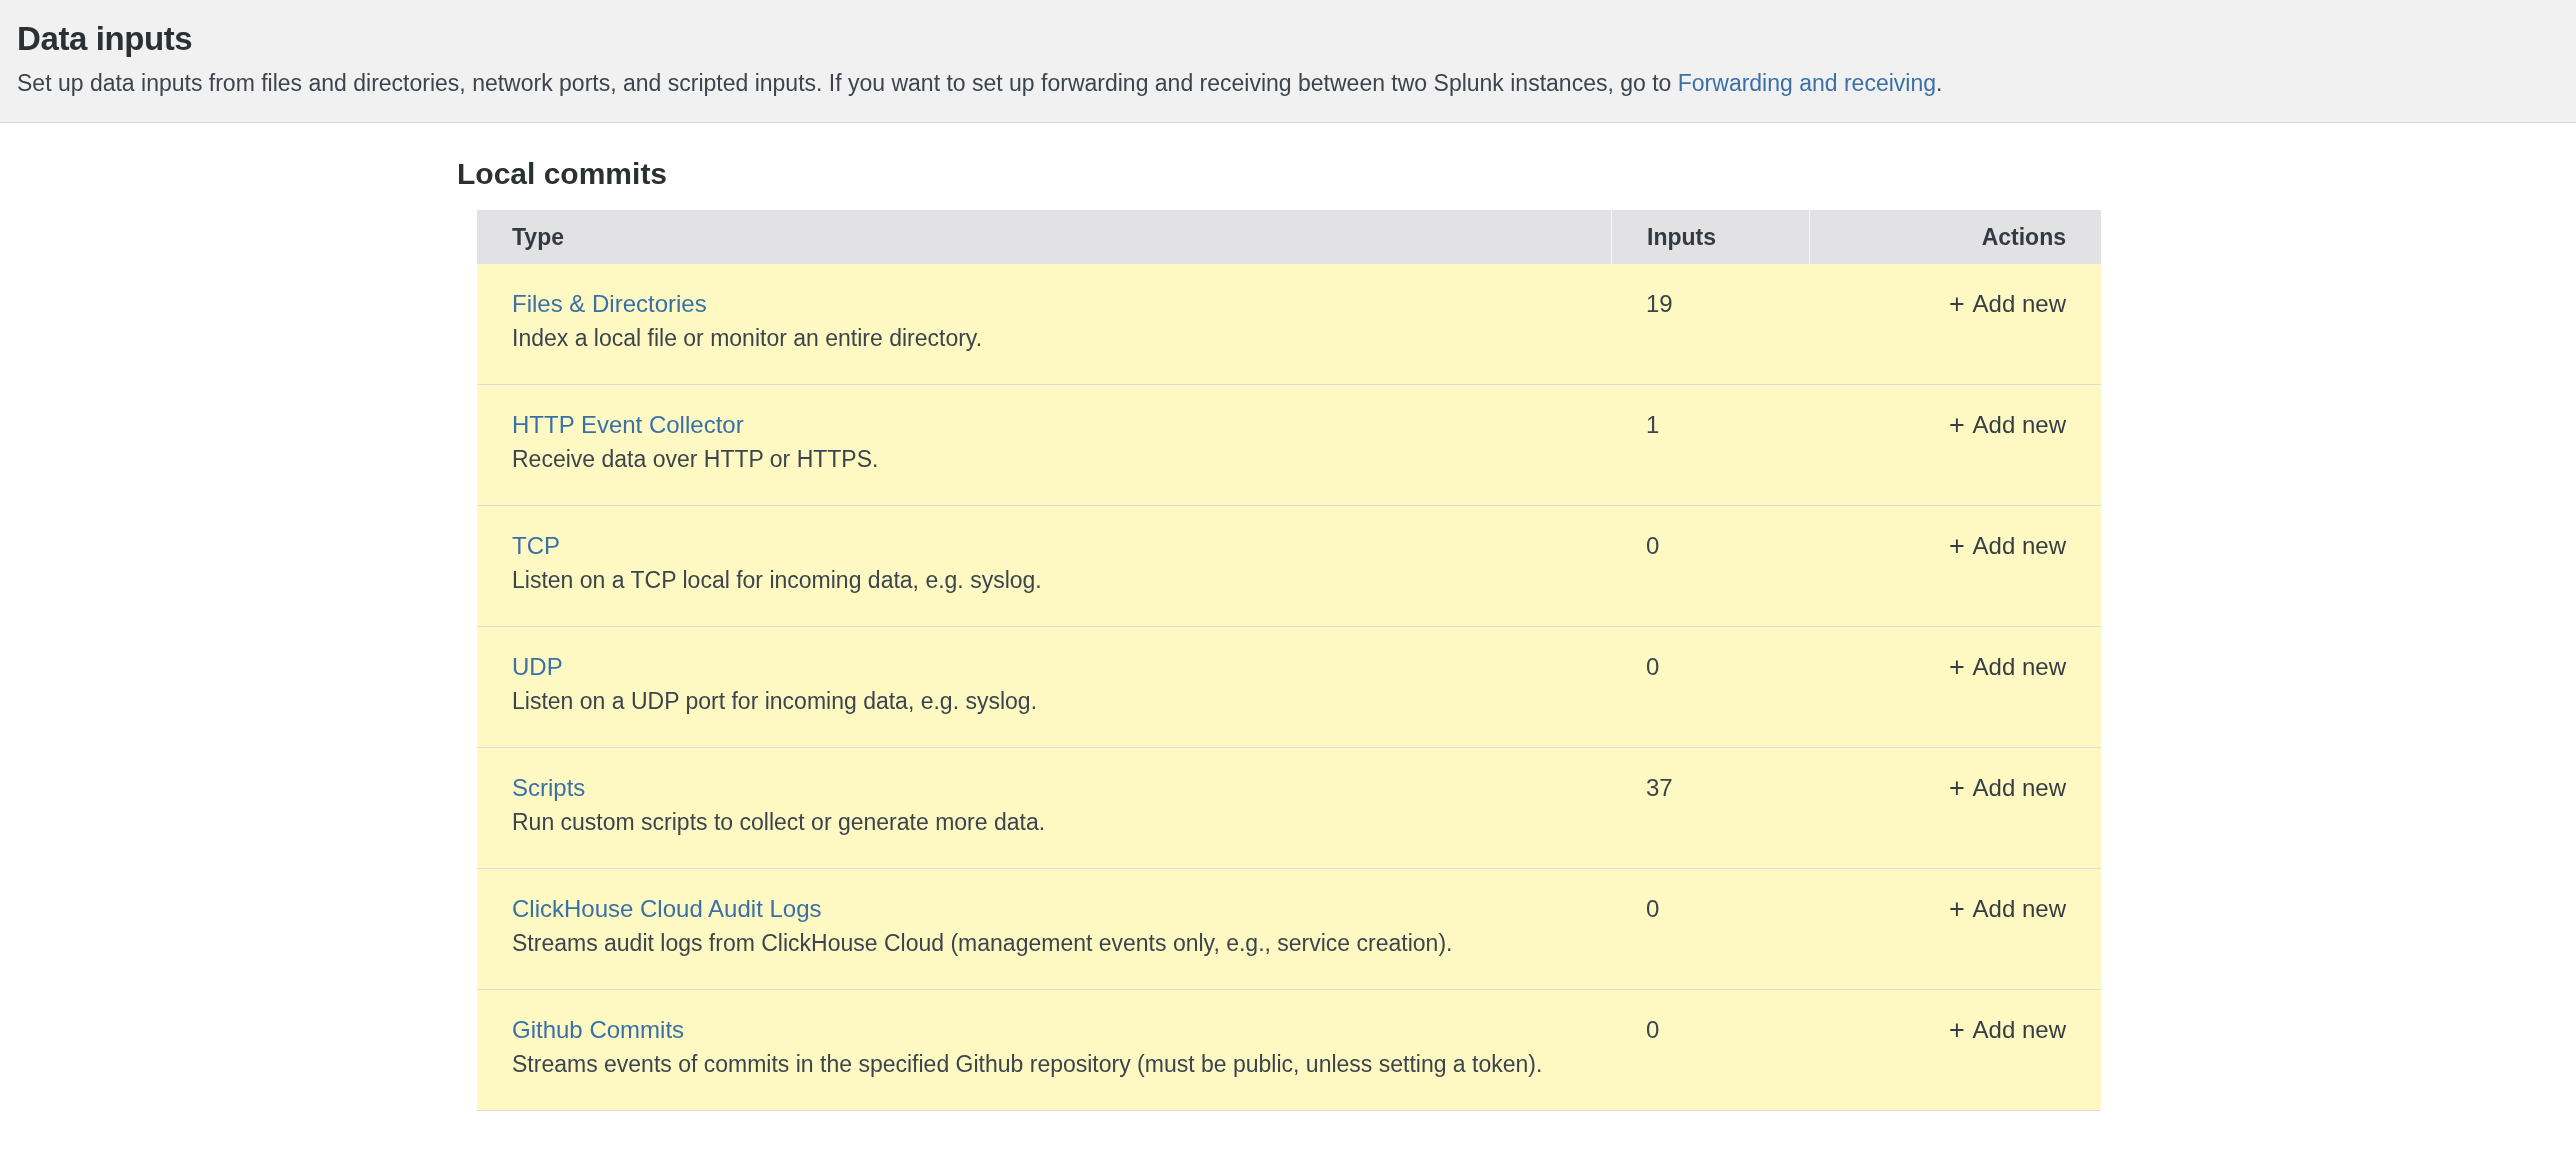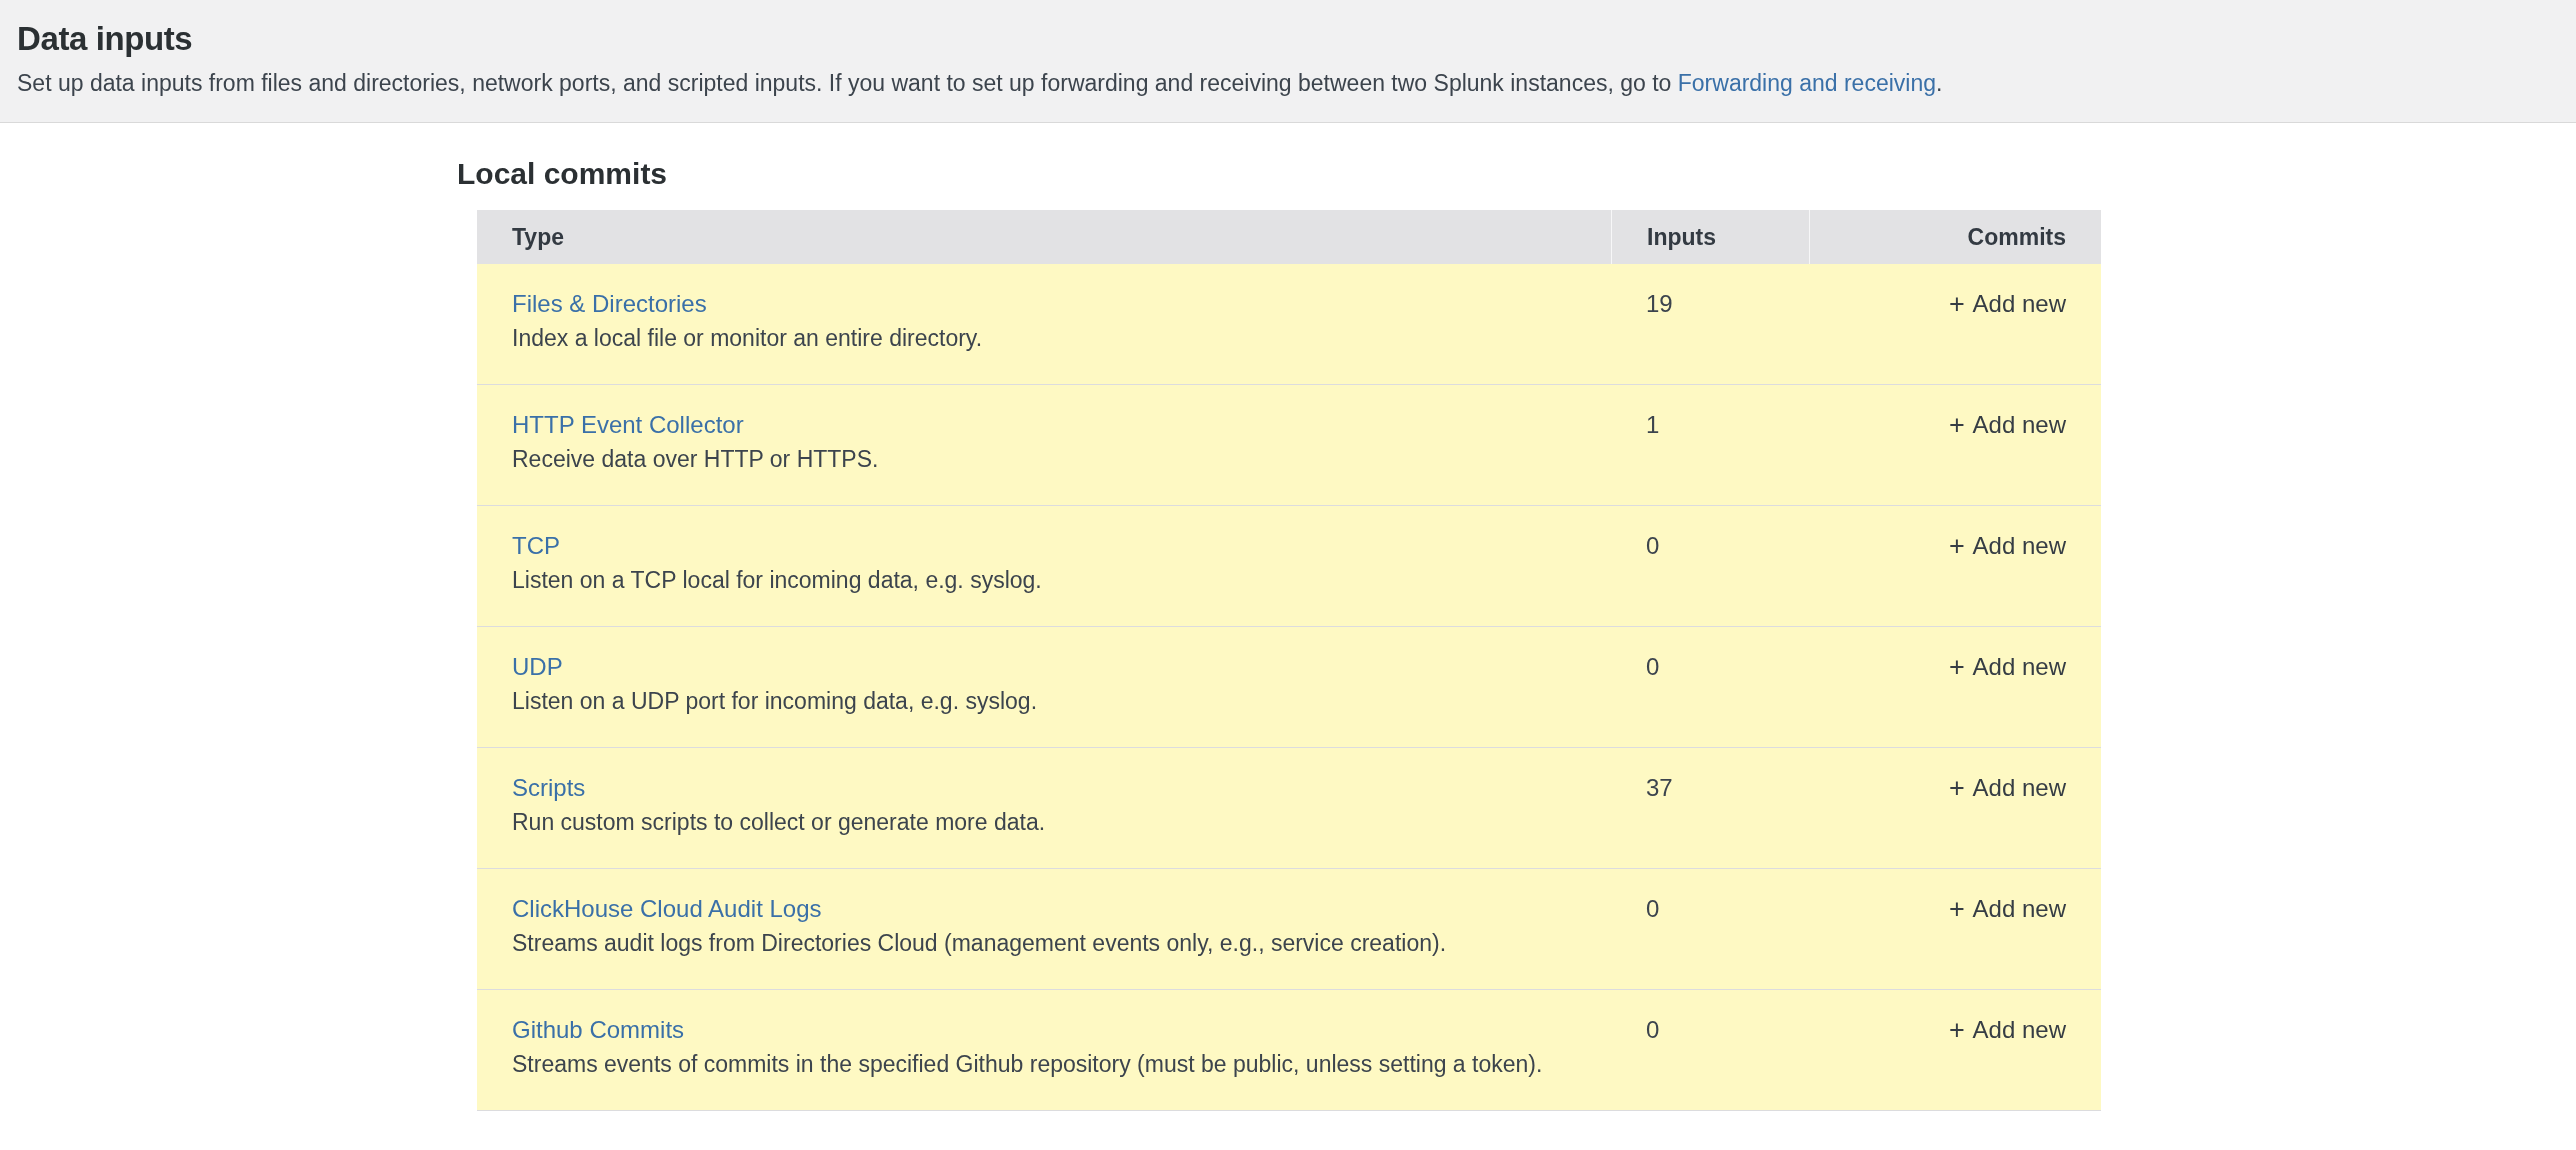--- a/index.html
+++ b/index.html
@@ -123,21 +123,21 @@
 </header>
 
 <section class="section">
   <h2 class="section-heading">Local commits</h2>
 
   <div class="inputs-table">
 
     <div class="thead">
       <div class="th type-col">Type</div>
       <div class="th inputs-col">Inputs</div>
-      <div class="th actions-col">Commits</div>
+      <div class="th actions-col">Actions</div>
     </div>
 
     <div class="tbody">
 
         <div class="trow">
           <div class="cell type-cell">
             <a href="#" class="type-link">Files &amp; Directories</a>
             <div class="type-desc">Index a local file or monitor an entire directory.</div>
           </div>
           <div class="cell inputs-cell">19</div>
@@ -186,21 +186,21 @@
           </div>
           <div class="cell inputs-cell">37</div>
           <div class="cell actions-cell">
             <a href="#" class="add-new"><span class="plus">+</span><span>Add new</span></a>
           </div>
         </div>
 
         <div class="trow">
           <div class="cell type-cell">
             <a href="#" class="type-link">ClickHouse Cloud Audit Logs</a>
-            <div class="type-desc">Streams audit logs from Directories Cloud (management events only, e.g., service creation).</div>
+            <div class="type-desc">Streams audit logs from ClickHouse Cloud (management events only, e.g., service creation).</div>
           </div>
           <div class="cell inputs-cell">0</div>
           <div class="cell actions-cell">
             <a href="#" class="add-new"><span class="plus">+</span><span>Add new</span></a>
           </div>
         </div>
 
         <div class="trow">
           <div class="cell type-cell">
             <a href="#" class="type-link">Github Commits</a>

